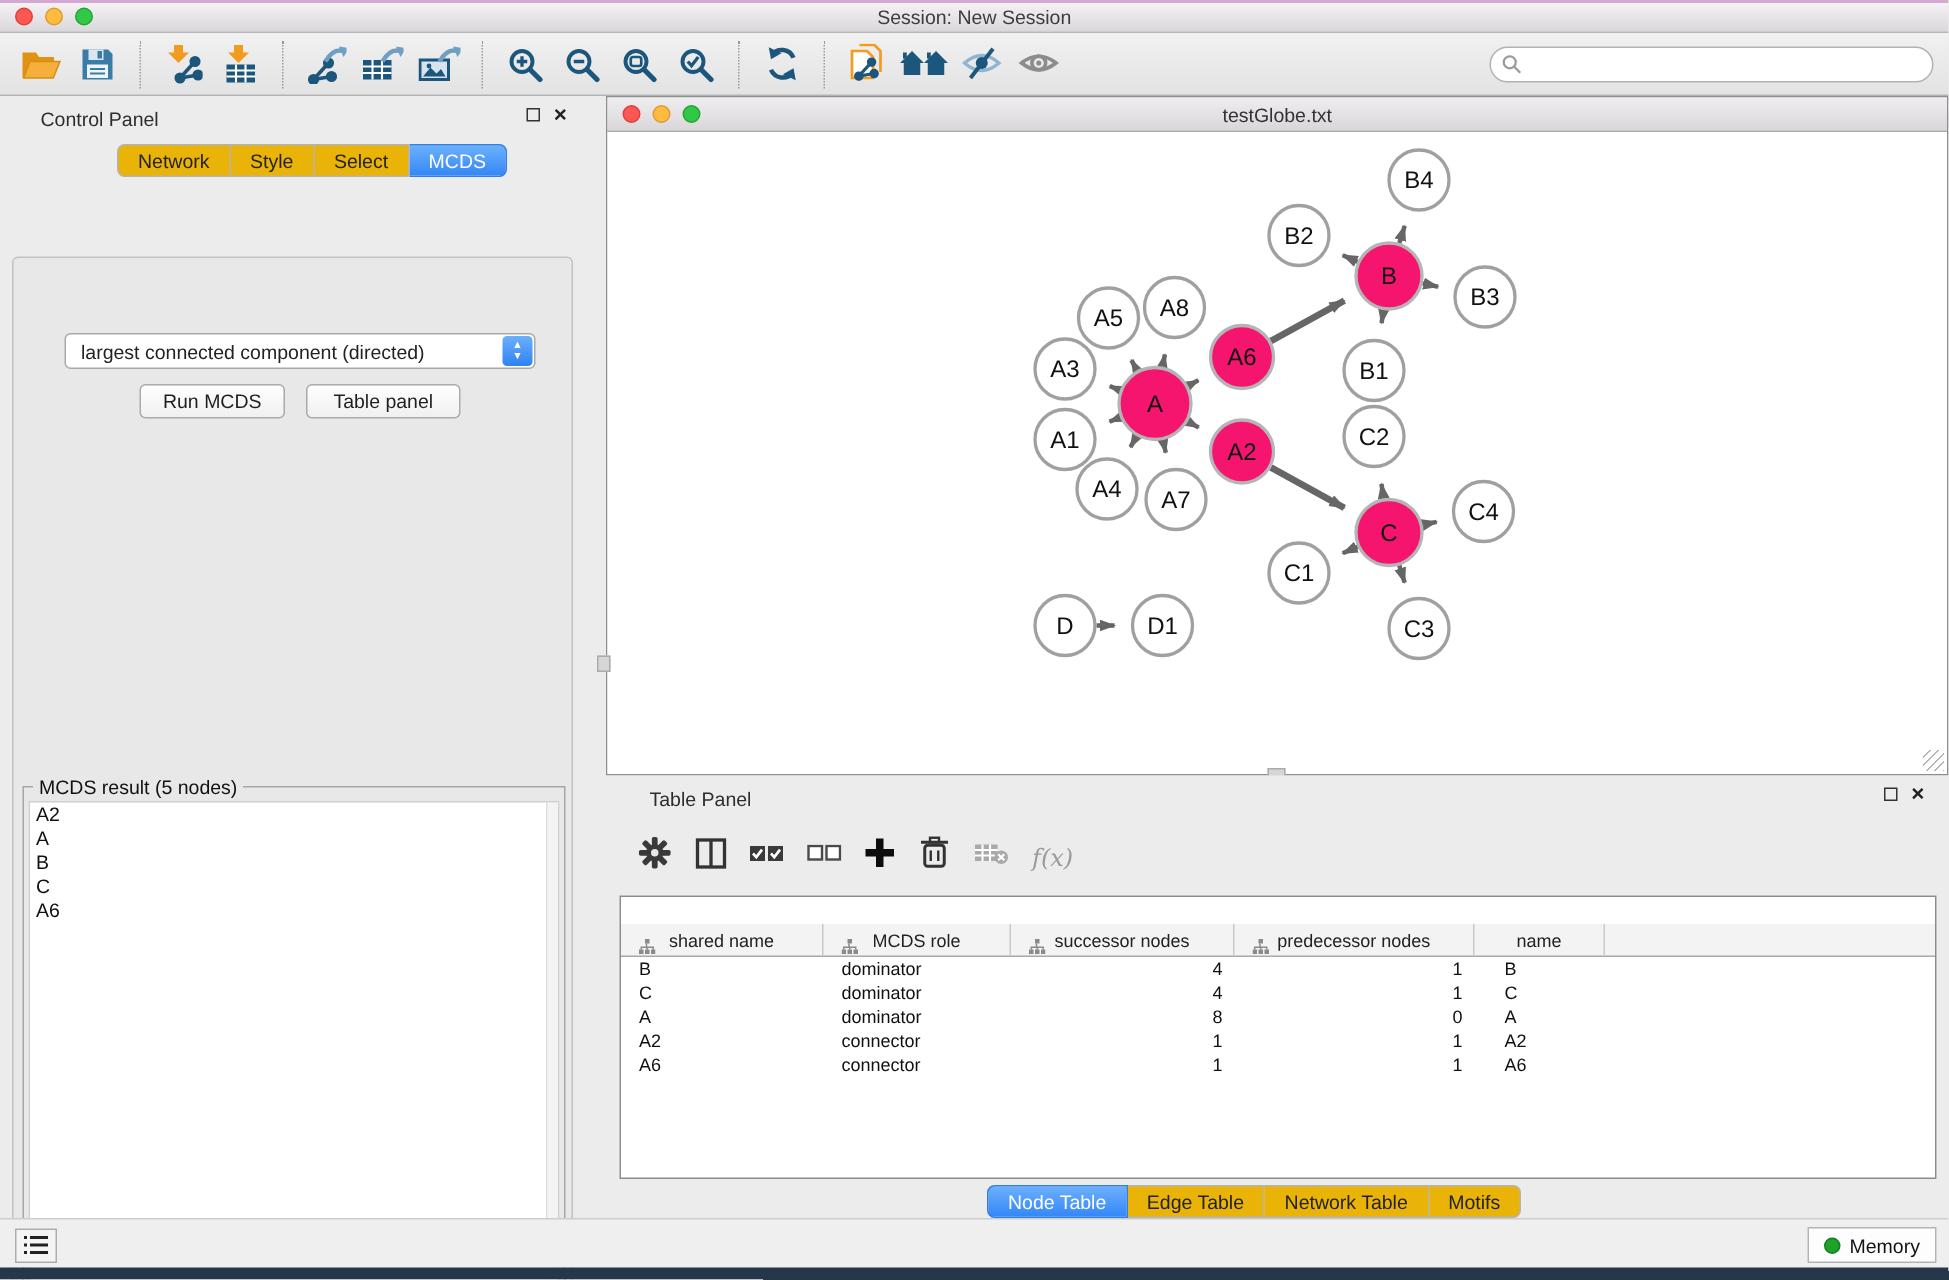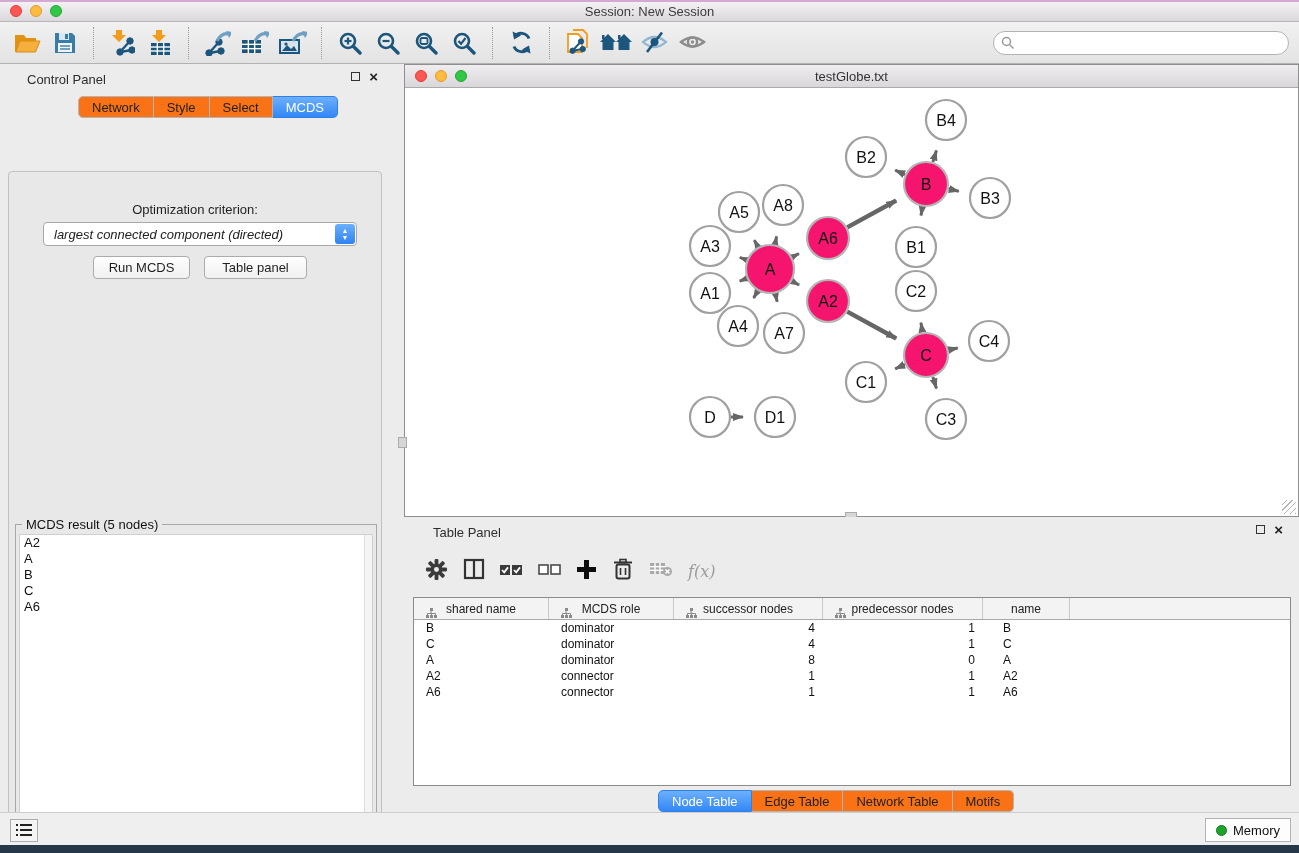--- a/index.html
+++ b/index.html
@@ -31,31 +31,31 @@
 
   
   #control-panel { left:0; top:64px; width:390px; height:748px; background:#ececec; }
   .panel-head { position:relative; height:30px; }
   .panel-title { position:absolute; left:12px; top:8px; font-size:13px; color:#2d2d2d;margin-left:15px; }
   .win-ctl { position:absolute; top:8px; display:flex; gap:9px; align-items:center; }
   .float-box { width:9px; height:9px; border:1.5px solid #333; display:inline-block; }
   .close-x { font-size:15px; font-weight:900; color:#222; line-height:9px; }
 
   .seg-tabs { display:flex; position:absolute; z-index:2; }
-  .seg-tab { height:22px; padding:0 13px; background:#f97316; border:1px solid #b4b4b4; border-left:none;
+  .seg-tab { height:22px; padding:0 13px; background:#eab308; border:1px solid #b4b4b4; border-left:none;
     font-size:13px; display:flex; align-items:center; color:#222; }
   .seg-tab:first-child { border-left:1px solid #b4b4b4; border-radius:5px 0 0 5px; }
   .seg-tab:last-child { border-radius:0 5px 5px 0; }
   .seg-tab.active { background:linear-gradient(#6cb0fd,#3387f6); border-color:#2f7fe8; color:#fff;text-align:center; }
 
   #cp-body { position:absolute; left:8px; top:107px; width:374px; height:694px; background:#e8e8e8;
     border:1px solid #c2c2c2; border-radius:4px; }
   #opt-label { position:absolute; width:100%; text-align:center; top:30px; font-size:13px; color:#1f1f1f; }
   #criterion { position:absolute; left:34px; top:50px; width:314px; height:24px; background:#fff;
-    border:1px solid #a9a9a9; border-radius:4px; font-size:13px; display:flex; align-items:center; padding-left:10px;font-style:italic; }
+    border:1px solid #a9a9a9; border-radius:4px; font-size:13px; display:flex; align-items:center; padding-left:10px; }
   #criterion .stepper { position:absolute; right:1px; top:1px; width:20px; height:20px; border-radius:3px;
     background:linear-gradient(#6cb0fd,#2f82f3); display:flex; flex-direction:column; align-items:center; justify-content:center; color:#fff; }
   #criterion .stepper span { font-size:7px; line-height:7px; }
   .cp-btn { position:absolute; top:84px; height:23px; background:linear-gradient(#ffffff,#f0f0f0);
     border:1px solid #ababab; border-radius:4px; font-size:13px; display:flex; align-items:center; justify-content:center; color:#1f1f1f; }
   #run-btn { left:84px; width:97px; }
   #closepanel-btn { left:195px; width:103px; }
 
   #result-group { position:absolute; left:6px; top:352px; width:362px; height:338px; border:1px solid #a6a6a6; }
   #result-label { position:absolute; left:6px; top:-8px; background:#e8e8e8; padding:0 4px; font-size:13px; color:#111; }
@@ -73,21 +73,21 @@
     background:repeating-linear-gradient(135deg, transparent 0 3px, #b5b5b5 3px 4px); }
   .split-handle { background:#d6d6d6; border:1px solid #ababab; }
 
   
   #table-panel { left:404px; top:517px; width:895px; height:295px; background:#ececec; }
   #tp-toolbar { position:absolute; left:9px; top:33px; width:878px; height:42px; display:flex; align-items:center; gap:15px; padding-left:12px; }
   .tp-btn { display:flex; align-items:center; justify-content:center; }
   .fx-label { font-family:"DejaVu Serif","Liberation Serif",serif; font-style:italic; font-size:16px; color:#9b9b9b; }
 
   #node-table { position:absolute; left:9px; top:80px; width:878px; height:189px; background:#fff; border:1px solid #8b8b8b; }
-  #nt-header { display:flex; height:22px; background:#f3f3f3; border-bottom:1px solid #a9a9a9; }
+  #nt-header { display:flex; height:22px; background:#f3f3f3; border-bottom:1px solid #a9a9a9;margin-top:18px; }
   .nt-hcell { position:relative; border-right:1px solid #c9c9c9; display:flex; align-items:center; justify-content:center;
     font-size:12px; color:#222; flex:0 0 auto; }
   .nt-hcell svg { position:absolute; left:6px; top:5px; }
   .nt-row { display:flex; height:16px; align-items:center; }
   .nt-cell { font-size:12px; color:#111; flex:0 0 auto; overflow:hidden; white-space:nowrap; }
 
   #tp-tabs { position:absolute; left:254px; top:273px; display:flex; }
 
   
   #status-bar { left:0; top:812px; width:1299px; height:33px; background:#efefef; border-top:1px solid #cdcdcd; }
@@ -324,21 +324,20 @@
       <span class="close-x">×</span>
     </span>
   </div>
   <div class="seg-tabs" id="cp-tabs" style="left:78px; top:32px;">
       <div class="seg-tab">Network</div>
       <div class="seg-tab">Style</div>
       <div class="seg-tab">Select</div>
       <div class="seg-tab active">MCDS</div>
     </div>
   <div id="cp-body">
-    <div id="opt-label">Optimization criterion:</div>
     <div id="criterion">
       <span>largest connected component (directed)</span>
       <span class="stepper">
           <span>▲</span>
           <span>▼</span>
         </span>
     </div>
     <div id="run-btn" class="cp-btn">Run MCDS</div>
     <div id="closepanel-btn" class="cp-btn">Table panel</div>
     <div id="result-group">

